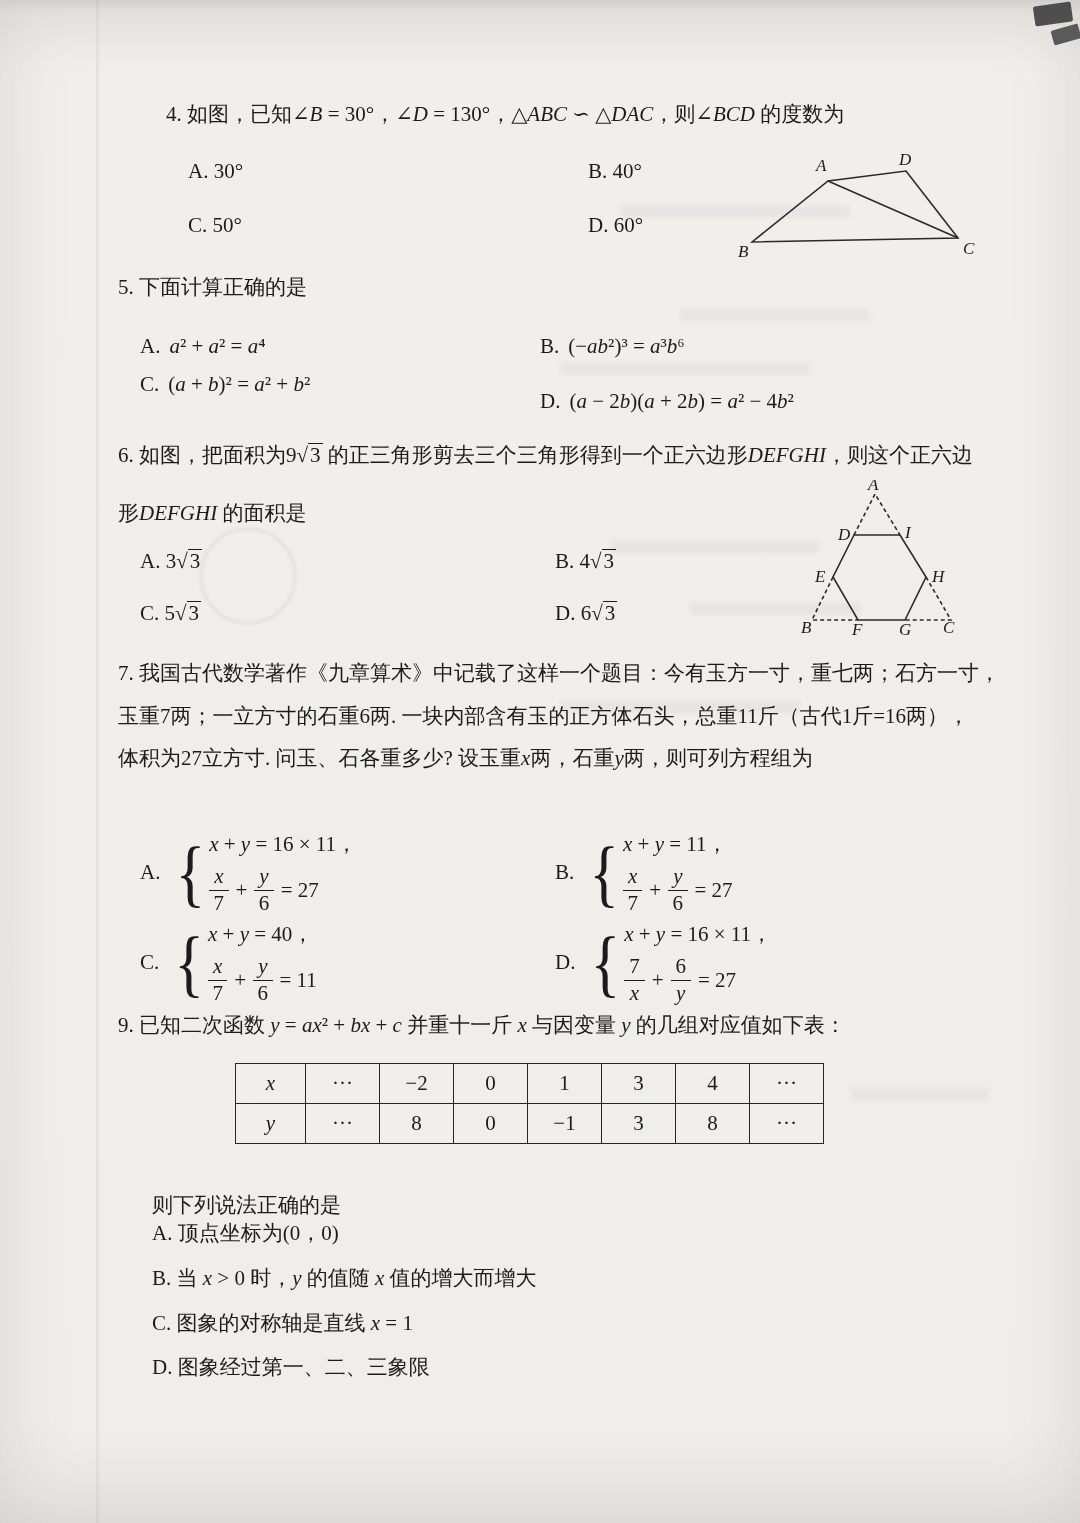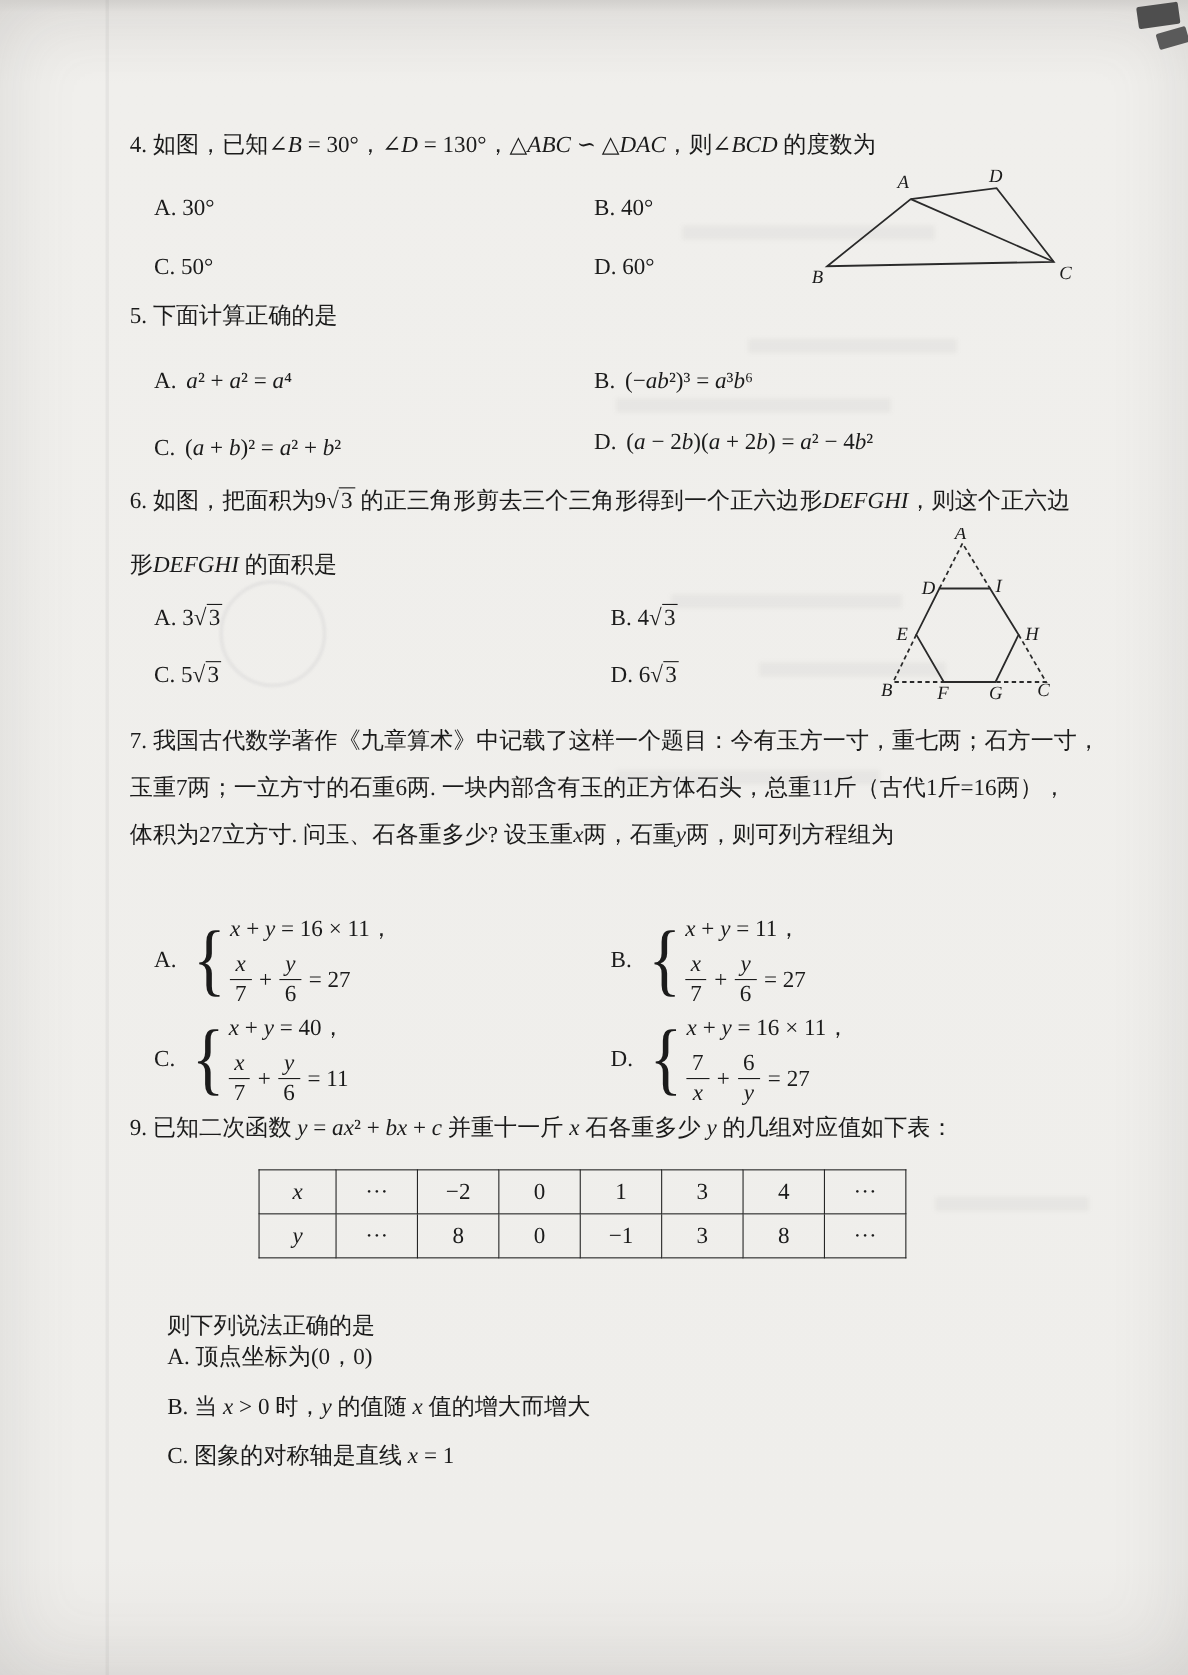--- a/index.html
+++ b/index.html
@@ -21,26 +21,26 @@
   .stamp { position:absolute; left:200px; top:528px; width:96px; height:96px;
     border:2.5px solid rgba(110,115,125,0.14); border-radius:50%; filter:blur(1.5px); }
   .ghost { position:absolute; height:13px; background:rgba(90,90,95,0.055); filter:blur(2px); }
   .g1{left:620px;top:205px;width:230px}.g2{left:680px;top:308px;width:190px}
   .g3{left:560px;top:362px;width:250px}.g4{left:610px;top:540px;width:210px}
   .g5{left:690px;top:602px;width:170px}.g6{left:560px;top:700px;width:240px}
   .g7{left:850px;top:1088px;width:140px}
 
   .q { position:absolute; left:118px; width:905px; }
   .line { white-space:nowrap; line-height:1.32; }
-  #q4 { top:118px; } #q5 { top:274px; } #q6 { top:442px; } #q7 { top:652px; } #q8 { top:1012px; }
+  #q4 { top:101px;margin-left:48px; } #q5 { top:274px; } #q6 { top:442px; } #q7 { top:652px; } #q8 { top:1012px; }
   .opt { position:absolute; white-space:nowrap; }
   #q4 .oA{left:22px;top:58px} #q4 .oB{left:422px;top:58px}
   #q4 .oC{left:22px;top:112px} #q4 .oD{left:422px;top:112px}
   #q5 .oA{left:22px;top:60px} #q5 .oB{left:422px;top:60px}
-  #q5 .oC{left:22px;top:121px} #q5 .oD{left:422px;top:115px}
+  #q5 .oC{left:22px;top:98px} #q5 .oD{left:422px;top:115px}
   #q6 .l2{position:absolute;left:0;top:58px}
   #q6 .oA{left:22px;top:107px} #q6 .oB{left:437px;top:107px}
   #q6 .oC{left:22px;top:159px} #q6 .oD{left:437px;top:159px}
   #q7 .para .line { line-height:42.5px; }
   .olabel { margin-right:9px; }
   .it { font-style:italic; }
   .ov { display:inline-block; border-top:1.6px solid #1b1b1b; line-height:1.05; padding:0 2px; }
 
   .sys { position:absolute; display:flex; align-items:center; }
   #q7 .sA{left:22px;top:178px} #q7 .sB{left:437px;top:178px}
@@ -220,21 +220,21 @@
               <span class="fn"><span>6</span></span>
               <span class="fd"><span class="it">y</span></span>
             </span>
           <span>= 27</span>
         </span>
       </span>
     </div>
   </section>
 
   <section class="q" id="q8">
-    <div class="line"><span>9. 已知二次函数 </span><span class="it">y</span><span> = </span><span class="it">ax</span><span>² + </span><span class="it">bx</span><span> + </span><span class="it">c</span><span> 并重十一斤 </span><span class="it">x</span><span> 石各重多少 </span><span class="it">y</span><span> 的几组对应值如下表：</span></div>
+    <div class="line"><span>9. 已知二次函数 </span><span class="it">y</span><span> = </span><span class="it">ax</span><span>² + </span><span class="it">bx</span><span> + </span><span class="it">c</span><span> 并重十一斤 </span><span class="it">x</span><span> 与因变量 </span><span class="it">y</span><span> 的几组对应值如下表：</span></div>
     <table class="vtable">
       <tbody>
           <tr>
         <td class="var">x</td>
         <td>···</td>
         <td>−2</td>
         <td>0</td>
         <td>1</td>
         <td>3</td>
         <td>4</td>
@@ -249,15 +249,16 @@
         <td>3</td>
         <td>8</td>
         <td>···</td>
       </tr>
     </tbody>
       </table>
     <div class="followup">则下列说法正确的是</div>
     <span class="opt o0"><span>A. 顶点坐标为(0，0)</span></span>
     <span class="opt o1"><span>B. 当 </span><span class="it">x</span><span> &gt; 0 时，</span><span class="it">y</span><span> 的值随 </span><span class="it">x</span><span> 值的增大而增大</span></span>
     <span class="opt o2"><span>C. 图象的对称轴是直线 </span><span class="it">x</span><span> = 1</span></span>
+    <span class="opt o3"><span>D. 图象经过第一、二、三象限</span></span>
   </section>
 
 </div>
 
 </body></html>

